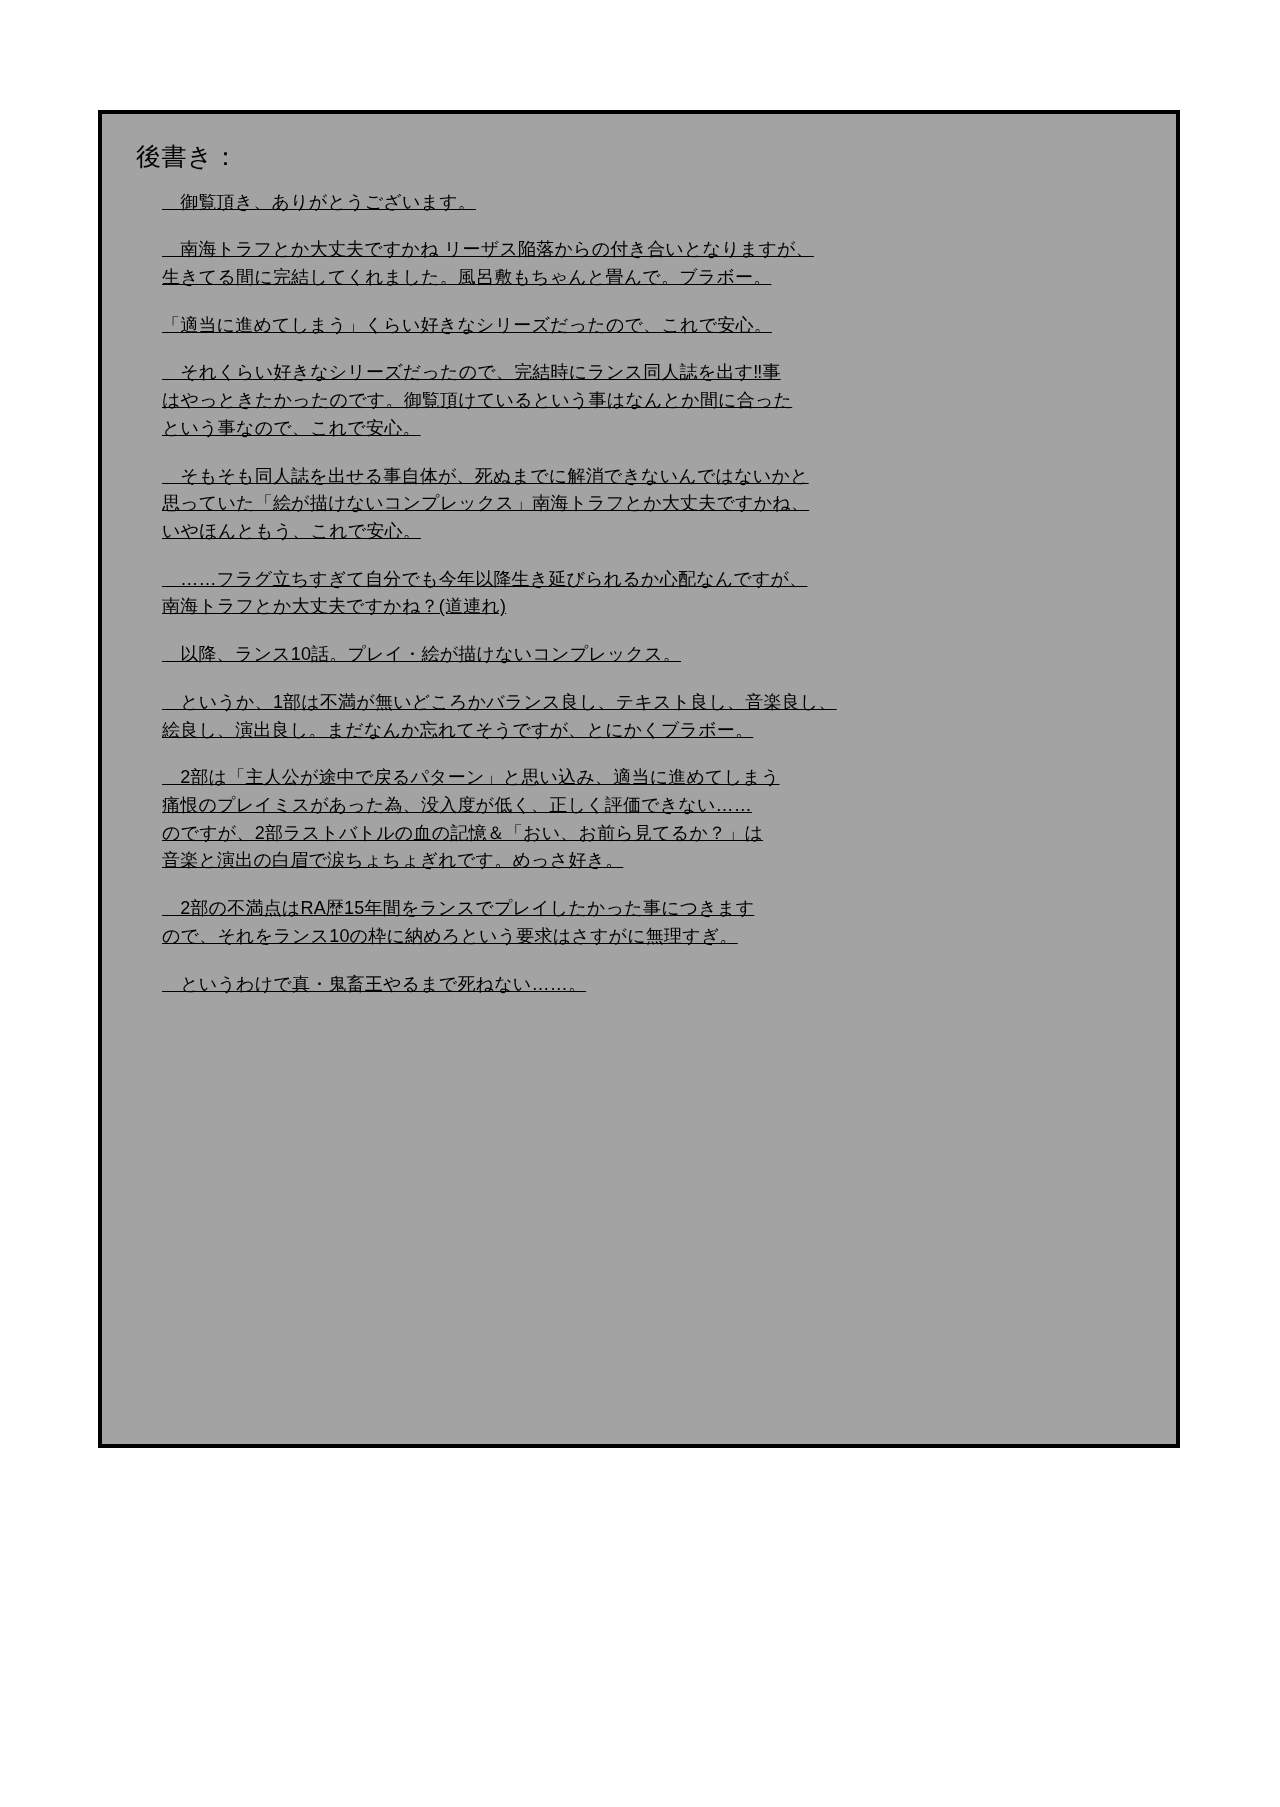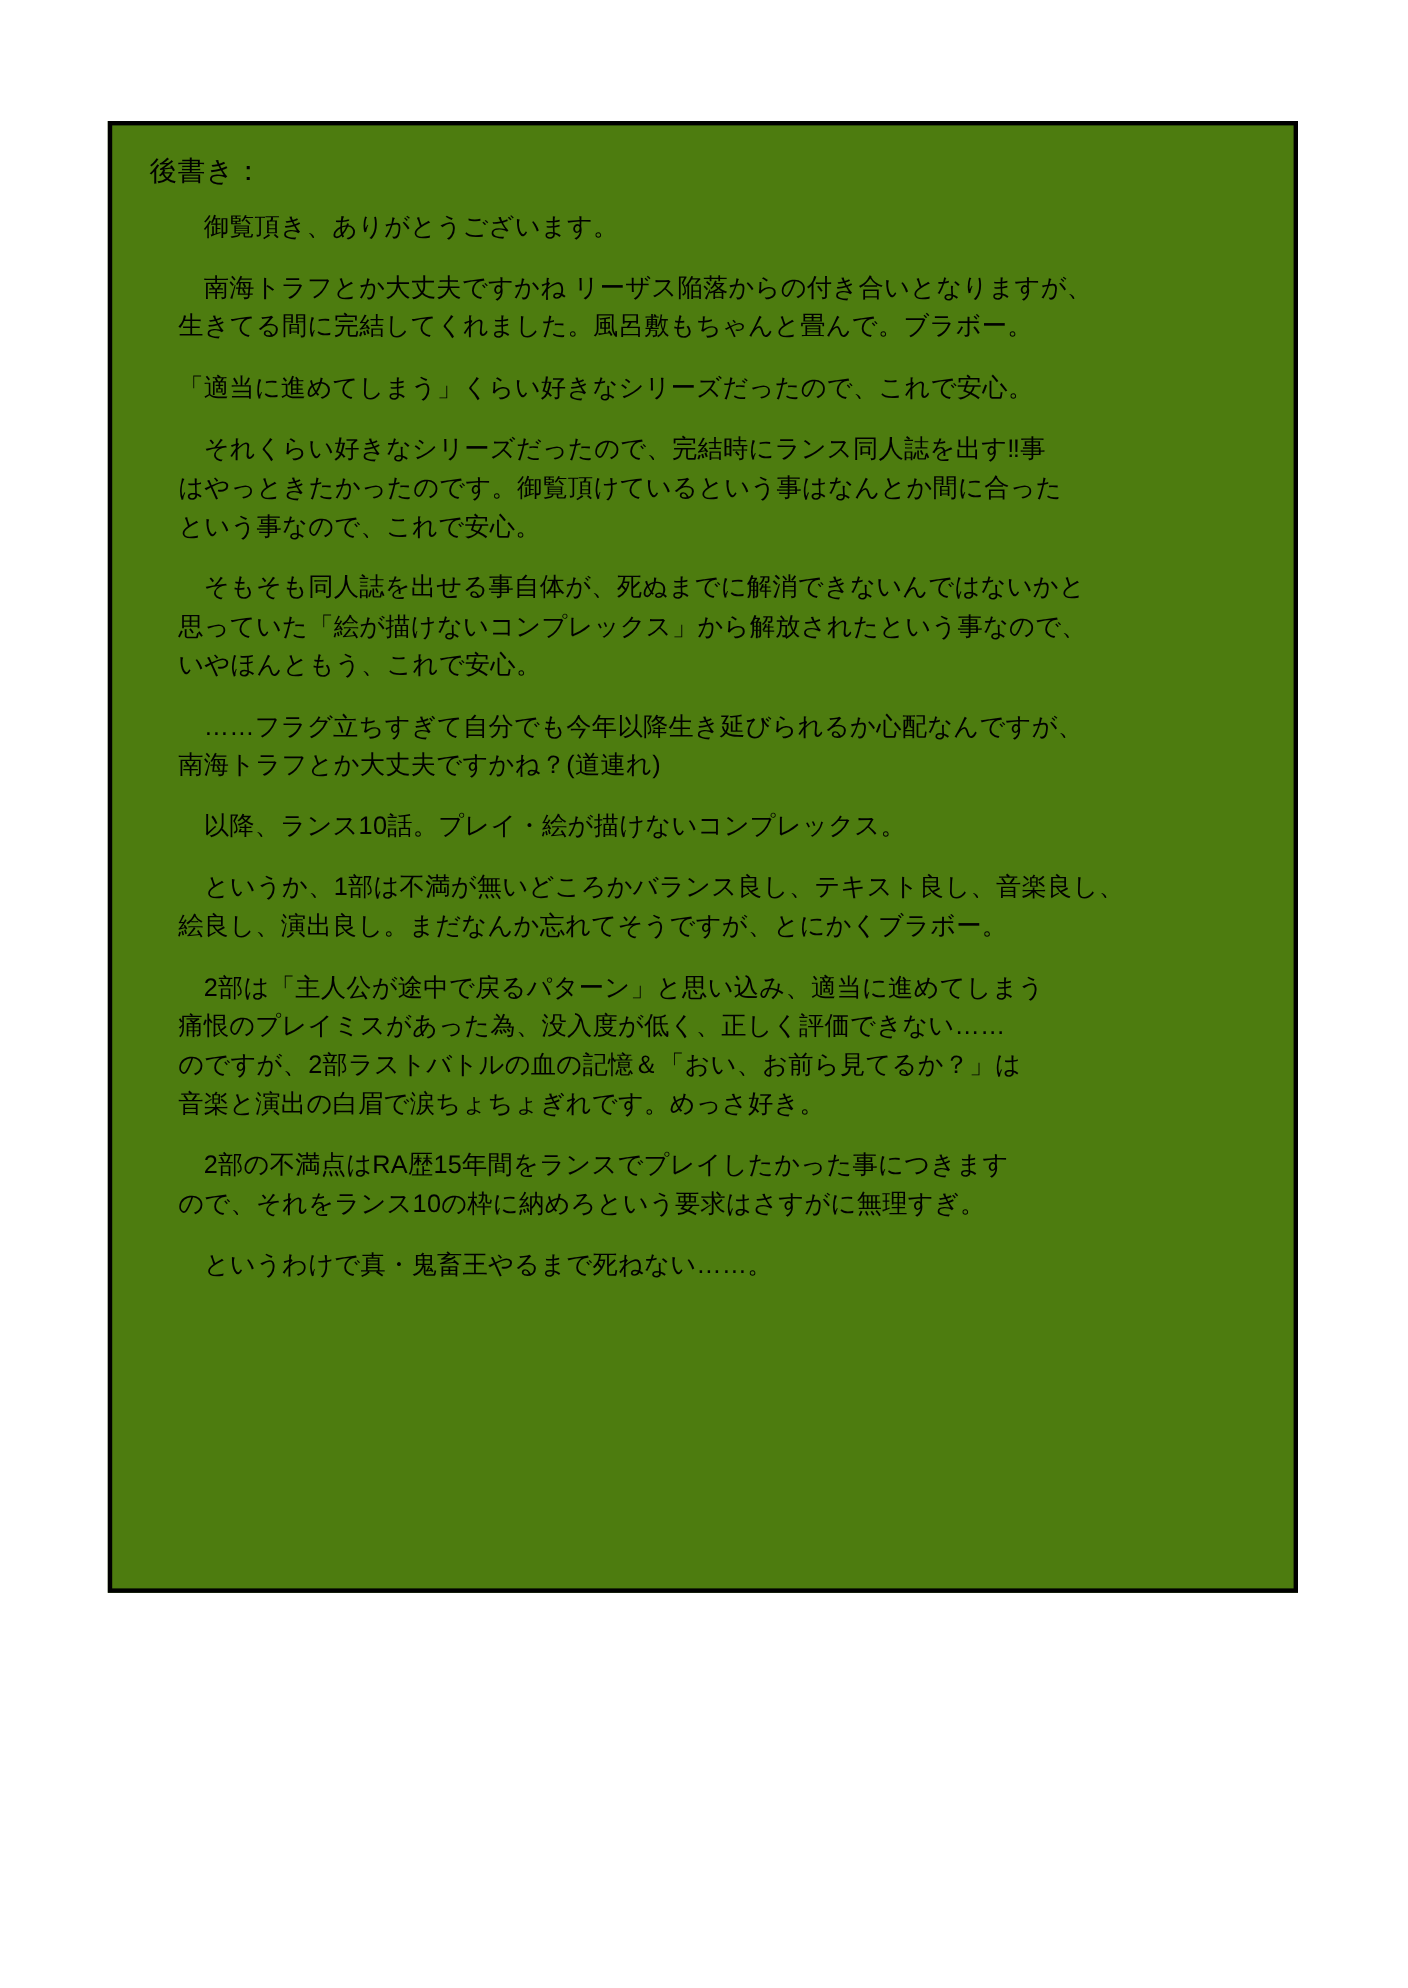--- a/index.html
+++ b/index.html
@@ -21,61 +21,62 @@
     background: #ffffff;
   }
   .afterword-frame {
     position: absolute;
     left: 98px;
     top: 110px;
     width: 1082px;
     height: 1338px;
     border: 4px solid #000000;
     box-sizing: border-box;
-    background: #4d7c0f;
+    background: #a3a3a3;
   }
   .frame-inner {
     padding: 26px 34px 20px 20px;
   }
   .heading {
     font-size: 25px;
     line-height: 1.3;
     letter-spacing: 0.5px;
     margin: 0 0 16px 0;
     padding-left: 14px;
   }
   .para {
-    font-size: 23px;
+    font-size: 18px;
     line-height: 1.54;
     letter-spacing: 0.2px;
     margin: 0 0 20px 0;
     padding-left: 40px;
     text-indent: 0;
     white-space: pre-line;
+    text-decoration: underline;
   }
   .para:last-child {
     margin-bottom: 0;
   }
 </style>
 </head>
 <body>
 
 <div class="page">
   <div class="afterword-frame">
     <div class="frame-inner">
       <div class="heading">後書き：</div>
       <p class="para">　御覧頂き、ありがとうございます。</p>
       <p class="para">　南海トラフとか大丈夫ですかね リーザス陥落からの付き合いとなりますが、
 生きてる間に完結してくれました。風呂敷もちゃんと畳んで。ブラボー。</p>
       <p class="para">「適当に進めてしまう」くらい好きなシリーズだったので、これで安心。</p>
       <p class="para">　それくらい好きなシリーズだったので、完結時にランス同人誌を出す‼事
 はやっときたかったのです。御覧頂けているという事はなんとか間に合った
 という事なので、これで安心。</p>
       <p class="para">　そもそも同人誌を出せる事自体が、死ぬまでに解消できないんではないかと
-思っていた「絵が描けないコンプレックス」から解放されたという事なので、
+思っていた「絵が描けないコンプレックス」南海トラフとか大丈夫ですかね、
 いやほんともう、これで安心。</p>
       <p class="para">　……フラグ立ちすぎて自分でも今年以降生き延びられるか心配なんですが、
 南海トラフとか大丈夫ですかね？(道連れ)</p>
       <p class="para">　以降、ランス10話。プレイ・絵が描けないコンプレックス。</p>
       <p class="para">　というか、1部は不満が無いどころかバランス良し、テキスト良し、音楽良し、
 絵良し、演出良し。まだなんか忘れてそうですが、とにかくブラボー。</p>
       <p class="para">　2部は「主人公が途中で戻るパターン」と思い込み、適当に進めてしまう
 痛恨のプレイミスがあった為、没入度が低く、正しく評価できない……
 のですが、2部ラストバトルの血の記憶＆「おい、お前ら見てるか？」は
 音楽と演出の白眉で涙ちょちょぎれです。めっさ好き。</p>

